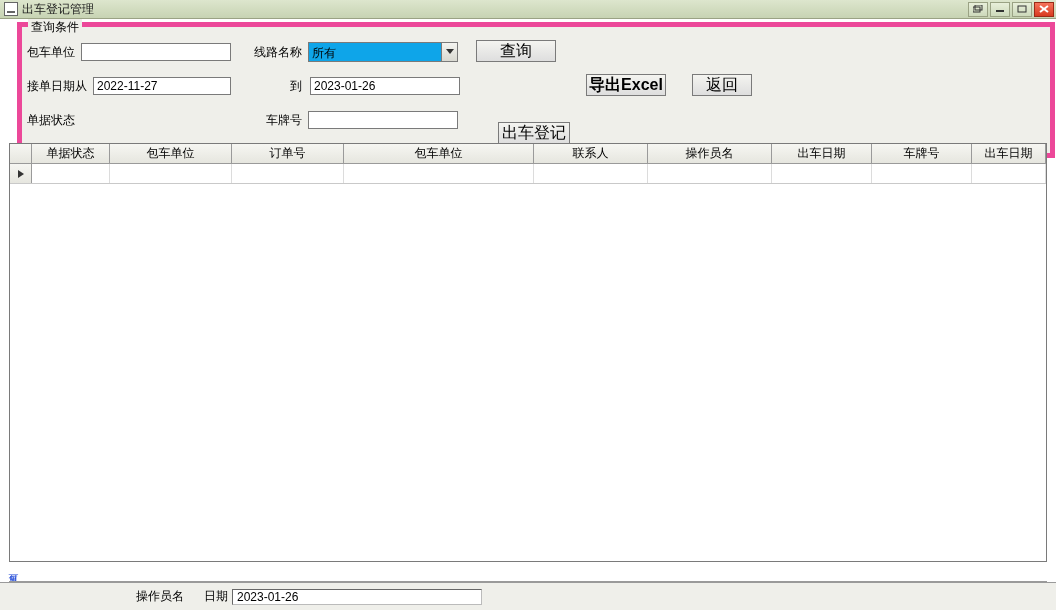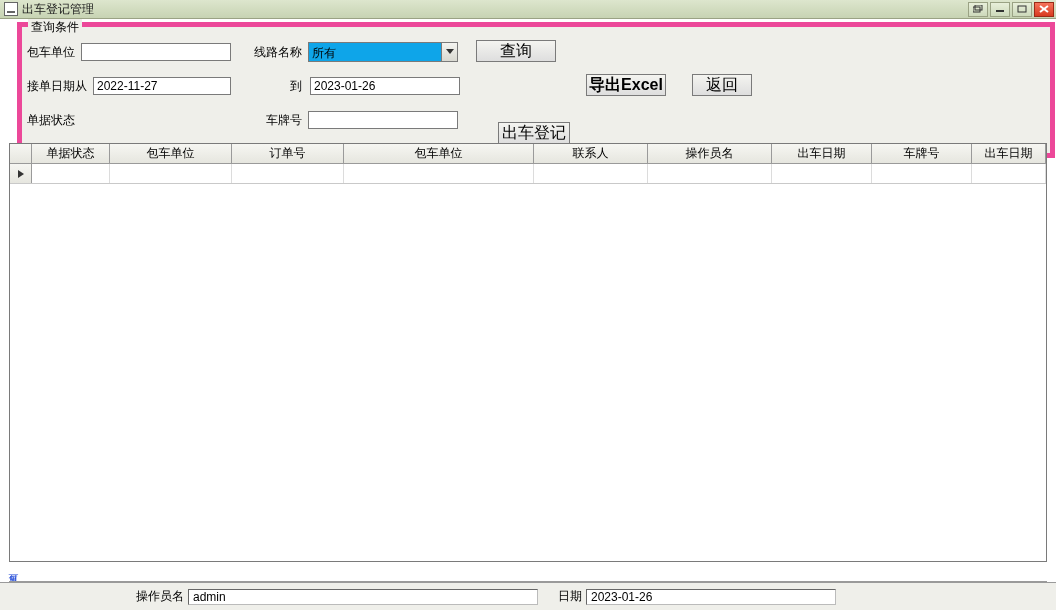--- a/index.html
+++ b/index.html
@@ -274,16 +274,15 @@
   <div class="arrow">
     <svg width="6" height="8">
         <polygon points="5,0 0,4 5,8" fill="#555"></polygon>
       </svg>
   </div>
   <div class="thumb"></div>
 </div>
 
 <div class="status">
   <span class="seg-lbl">操作员名</span>
-  <span class="seg-val" style="width:350px;">admin</span>
   <span class="seg-lbl" style="margin-left:20px;">日期</span>
   <span class="seg-val" style="width:250px;">2023-01-26</span>
 </div>
 
 </body></html>

